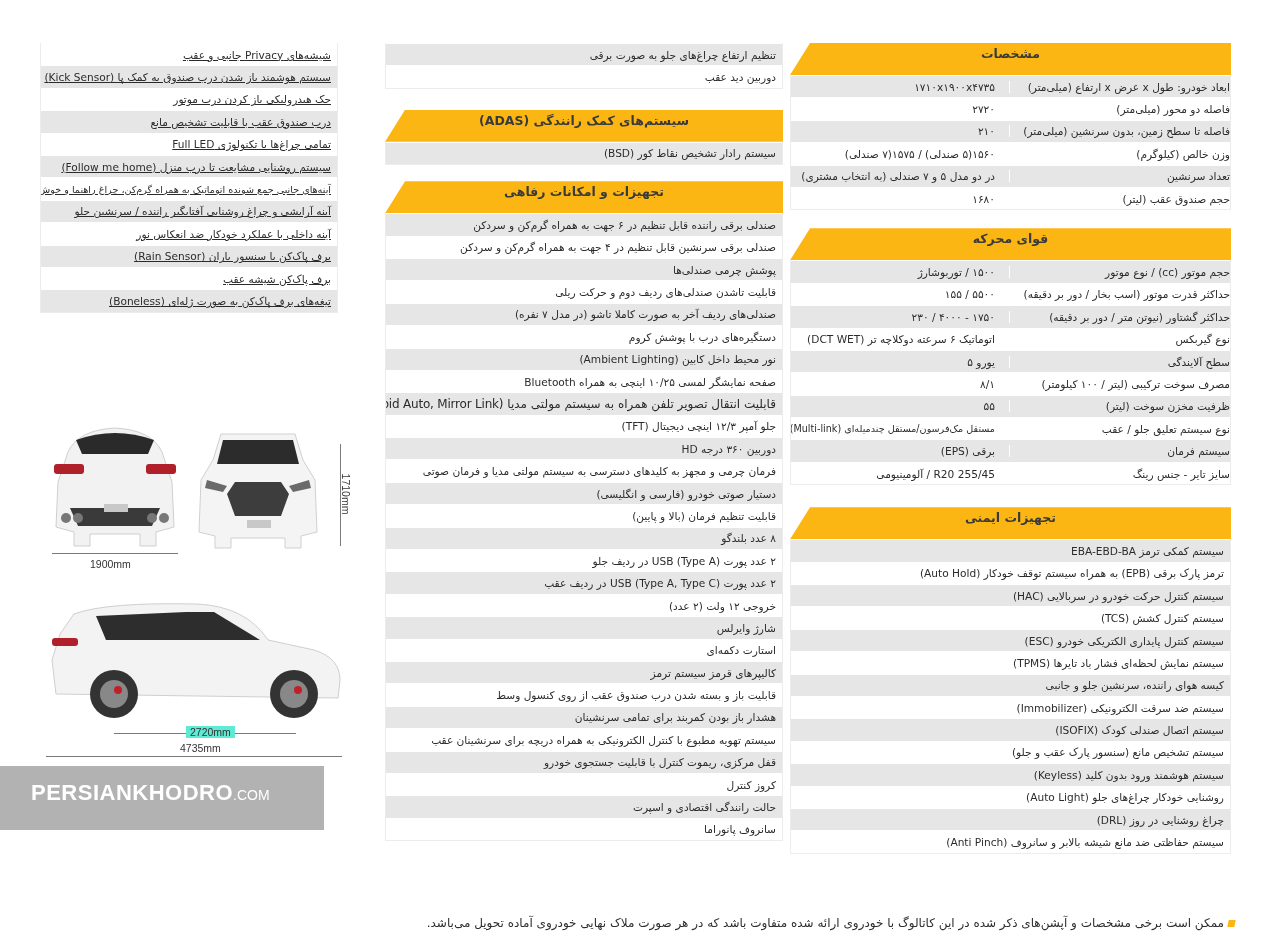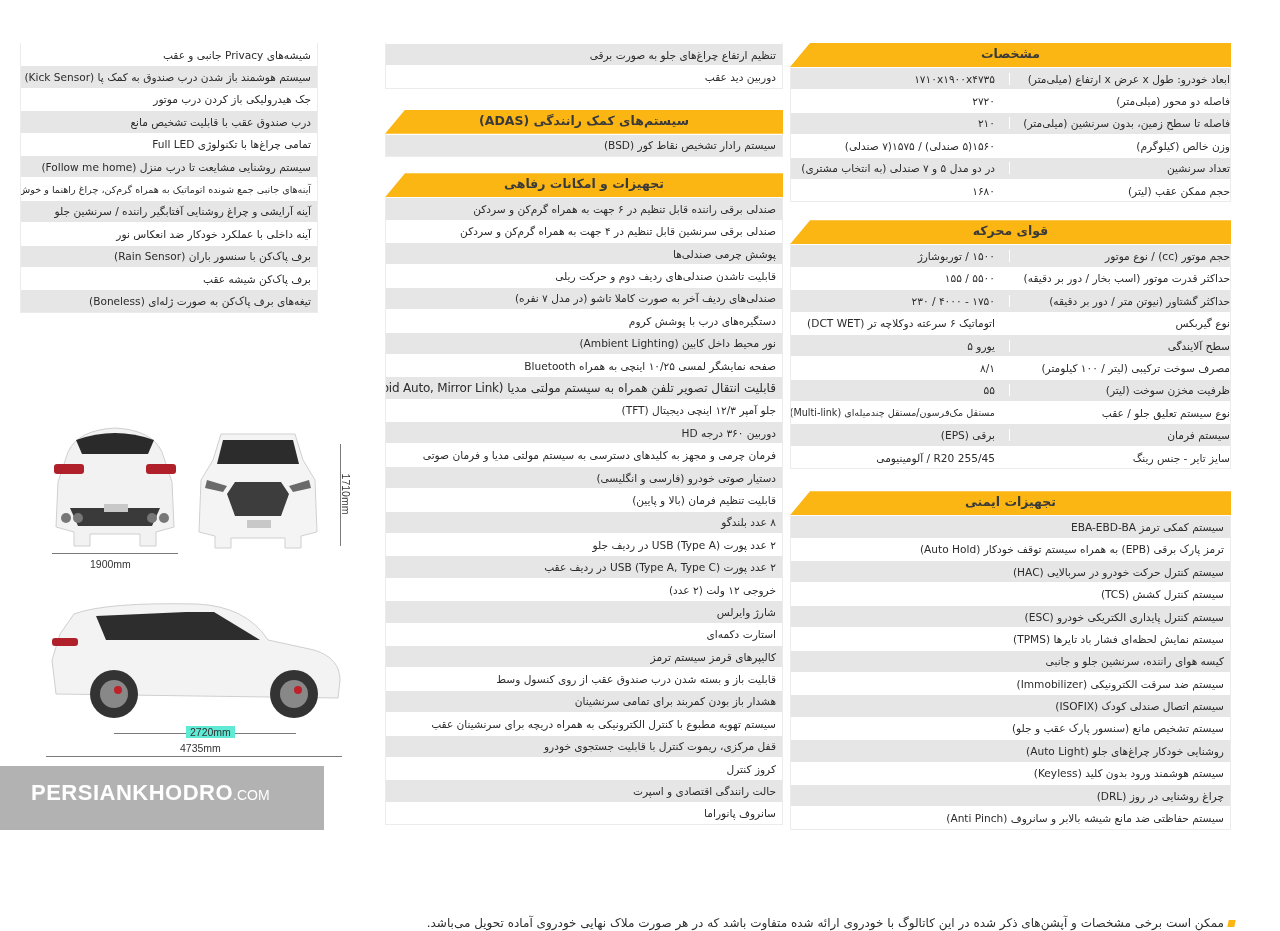--- a/index.html
+++ b/index.html
@@ -2,25 +2,25 @@
 <html><head>
 <meta charset="utf-8">
 <style>
   * { box-sizing: border-box; margin: 0; padding: 0; }
   html, body { width: 1280px; height: 931px; background: #ffffff; overflow: hidden; }
   body { position: relative; font-family: "DejaVu Sans", "Liberation Sans", sans-serif; color: #2b2b2b; }
 
   .col { position: absolute; }
   .col-right { left: 790px; top: 43px; width: 441px; }
   .col-mid { left: 385px; top: 43px; width: 398px; }
-  .col-left { left: 20px; top: 43px; width: 298px; }
+  .col-left { left: 40px; top: 43px; width: 298px; text-decoration: underline; }
 
   .section { margin-bottom: 0; }
   .sec-head {
-    position: relative; height: 24px; direction: rtl;
+    position: relative; height: 32px; direction: rtl;
     text-align: center; font-size: 12.5px; font-weight: bold; line-height: 22px;
     color: #3a3a3a;
   }
   .sec-head::before {
     content: ""; position: absolute; inset: 0;
     background: #fbb614;
     clip-path: polygon(20px 0, 100% 0, 100% 100%, 0 100%);
     z-index: 0;
   }
   .sec-head span { position: relative; z-index: 1; }
@@ -80,21 +80,21 @@
         </div>
       <div class="row">
           <span class="k">وزن خالص (کیلوگرم)</span>
           <span class="v">۱۵۶۰(۵ صندلی) / ۱۵۷۵(۷ صندلی)</span>
         </div>
       <div class="row">
           <span class="k">تعداد سرنشین</span>
           <span class="v">در دو مدل ۵ و ۷ صندلی (به انتخاب مشتری)</span>
         </div>
       <div class="row">
-          <span class="k">حجم ممکن عقب (لیتر)</span>
+          <span class="k">حجم صندوق عقب (لیتر)</span>
           <span class="v">۱۶۸۰</span>
         </div>
     </div>
   </div>
 
   <div style="height:18px"></div>
 
   <div class="section">
     <div class="sec-head"><span>قوای محرکه</span></div>
     <div class="rows">
@@ -170,24 +170,24 @@
       <div class="row">
           <span class="full">سیستم ضد سرقت الکترونیکی (Immobilizer)</span>
         </div>
       <div class="row">
           <span class="full">سیستم اتصال صندلی کودک (ISOFIX)</span>
         </div>
       <div class="row">
           <span class="full">سیستم تشخیص مانع (سنسور پارک عقب و جلو)</span>
         </div>
       <div class="row">
+          <span class="full">سیستم هوشمند ورود بدون کلید (Keyless)</span>
+        </div>
+      <div class="row">
           <span class="full">روشنایی خودکار چراغ‌های جلو (Auto Light)</span>
-        </div>
-      <div class="row">
-          <span class="full">سیستم هوشمند ورود بدون کلید (Keyless)</span>
         </div>
       <div class="row">
           <span class="full">چراغ روشنایی در روز (DRL)</span>
         </div>
       <div class="row">
           <span class="full">سیستم حفاظتی ضد مانع شیشه بالابر و سانروف (Anti Pinch)</span>
         </div>
     </div>
   </div>
 </div>

